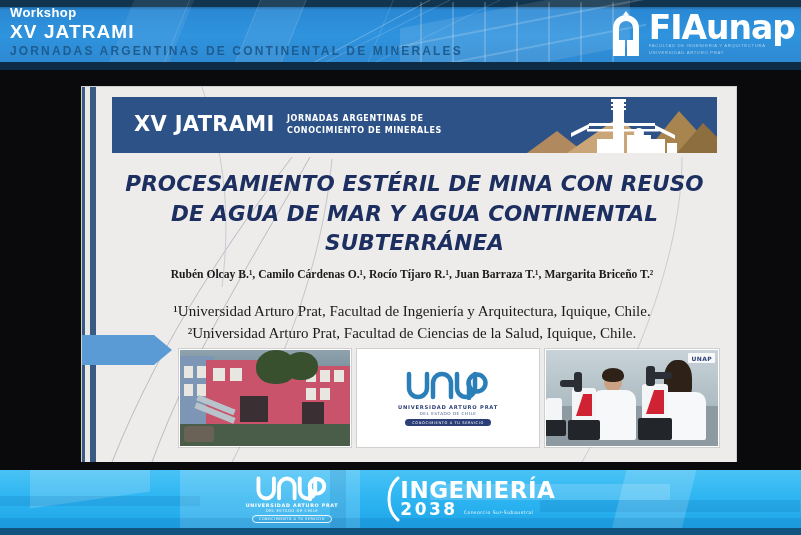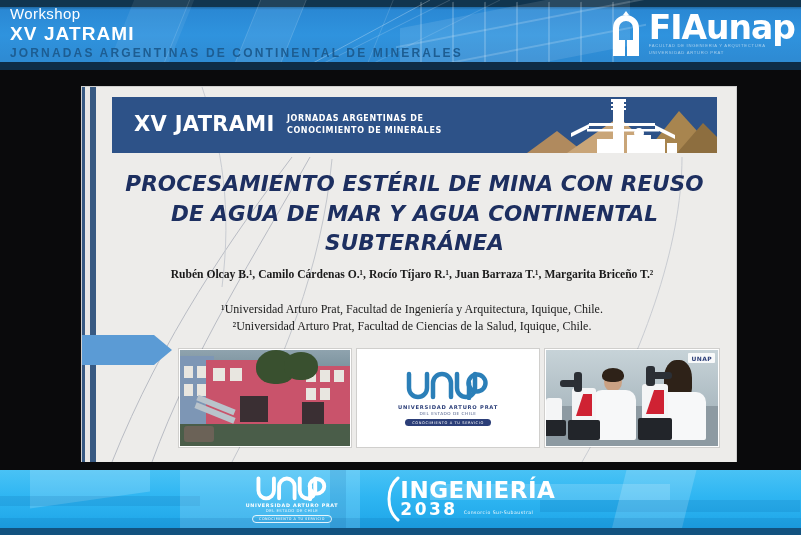--- a/index.html
+++ b/index.html
@@ -64,22 +64,22 @@
 
   #banner-text {
     position: absolute;
     left: 10px;
     top: 6px;
     z-index: 6;
     line-height: 1;
   }
   #workshop-label {
     color: #ffffff;
-    font-size: 15px;
-    font-weight: 400;
+    font-size: 13px;
+    font-weight: 700;
     letter-spacing: 0.4px;
     display: block;
     margin-bottom: 3px;
   }
   #banner-title {
     color: #ffffff;
     font-size: 19px;
     font-weight: bold;
     letter-spacing: 1.1px;
     display: block;
@@ -227,21 +227,21 @@
     font-weight: bold;
     font-family: "Liberation Serif", serif;
   }
   #slide-affils {
     position: absolute;
     left: 30px;
     top: 214px;
     width: 600px;
     text-align: center;
     color: #1a1a1a;
-    font-size: 12px;
+    font-size: 15px;
     line-height: 1.45;
     font-family: "Liberation Serif", serif;
   }
   .affil-line { display: block; }
 
   
   #slide-arrow {
     position: absolute;
     left: 0px;
     top: 246px;

